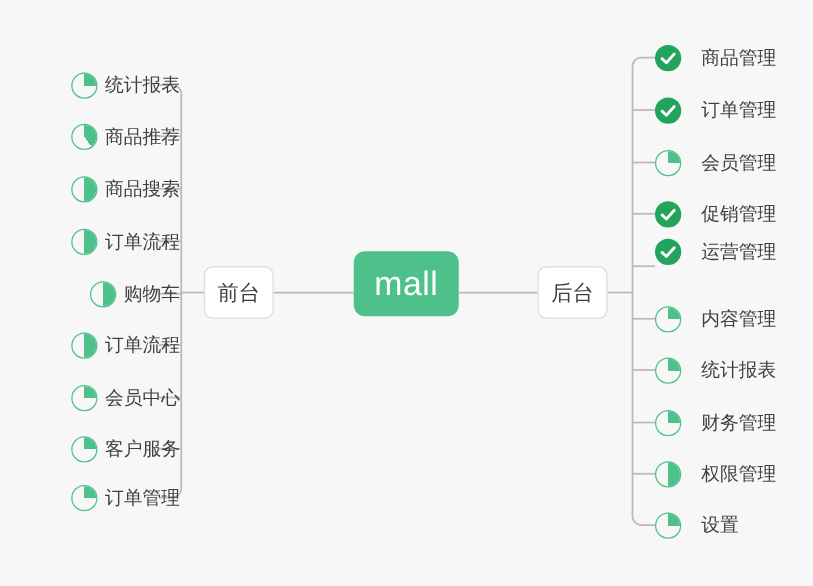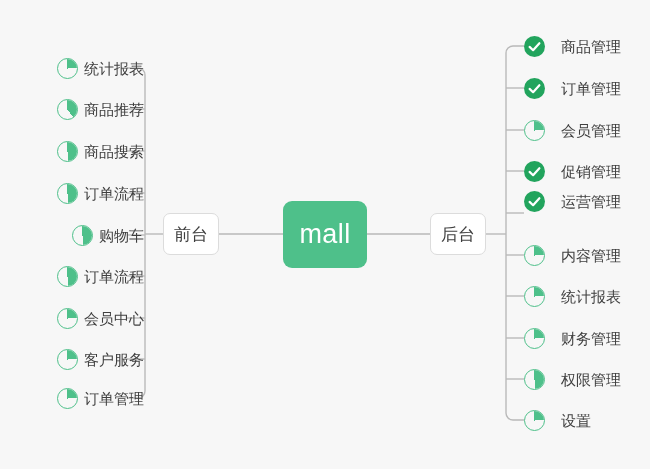--- a/index.html
+++ b/index.html
@@ -35,21 +35,21 @@
     stroke: #b9b9b9;
     stroke-width: 1.4;
   }
 
   
   .node-root {
     position: absolute;
     left: 283px;
     top: 201px;
     width: 84px;
-    height: 67px;
+    height: 52px;
     background: #4ec08a;
     border-radius: 9px;
     display: flex;
     align-items: center;
     justify-content: center;
     color: #ffffff;
     font-size: 27px;
     letter-spacing: .4px;
     box-sizing: border-box;
   }

